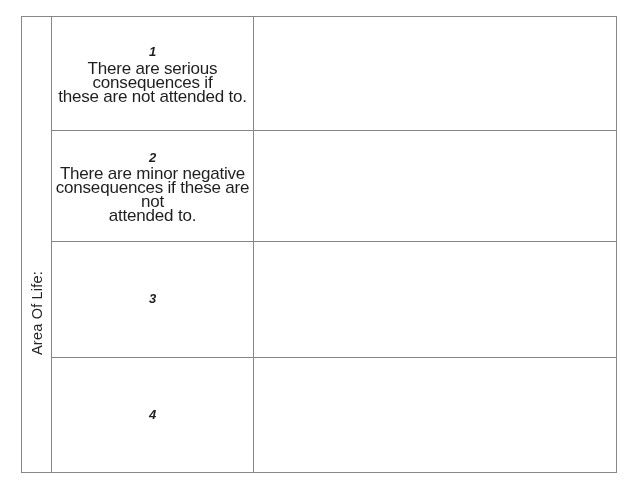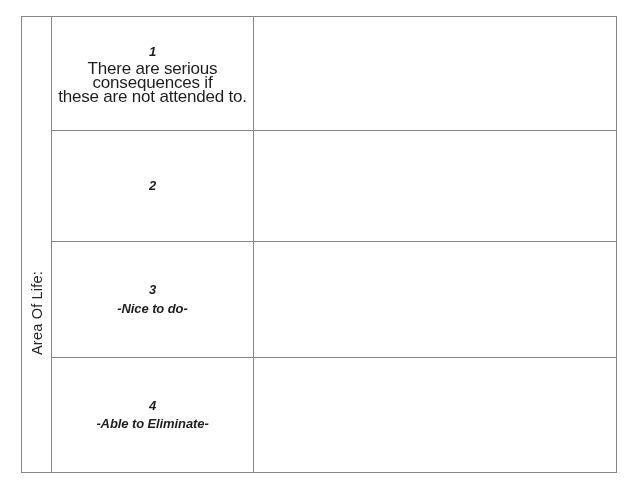--- a/index.html
+++ b/index.html
@@ -82,28 +82,29 @@
     </div>
 
     <div class="col-main">
       <div class="cell r1">
         <div class="num">1</div>
         <div class="dsc">There are serious consequences if
 these are not attended to.</div>
       </div>
       <div class="cell r2">
         <div class="num">2</div>
+        <div class="dsc">There are minor negative
+consequences if these are not
+attended to.</div>
       </div>
       <div class="cell r3">
         <div class="num">3</div>
-        <div class="ttl">-Nice to do-</div>
       </div>
       <div class="cell last">
         <div class="num">4</div>
-        <div class="ttl">-Able to Eliminate-</div>
       </div>
     </div>
 
     <div class="col-right">
       <div class="blank r1"></div>
       <div class="blank r2"></div>
       <div class="blank r3"></div>
       <div class="blank last"></div>
     </div>
 

